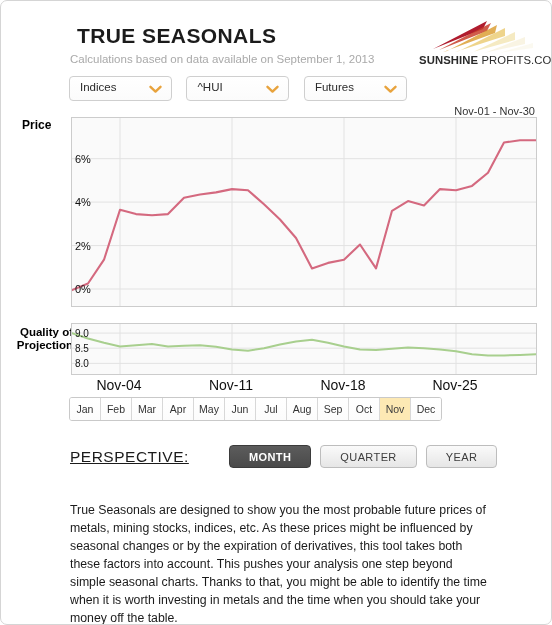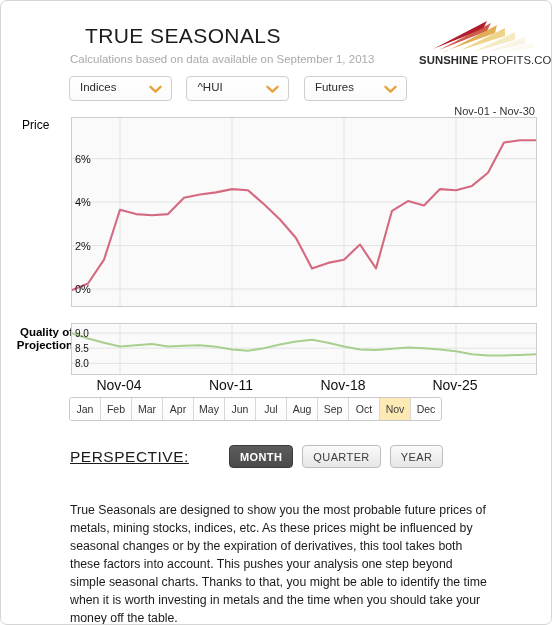--- a/index.html
+++ b/index.html
@@ -13,23 +13,23 @@
     position: relative;
     width: 552px; height: 625px;
     background: #ffffff;
     border: 1px solid #d5d5d5;
     border-radius: 7px;
     overflow: hidden;
   }
 
   
   .hdr-title {
-    position: absolute; left: 84px; top: 23px;
+    position: absolute; left: 76px; top: 23px;
     font-size: 21px; letter-spacing: .4px;
-    color: #1b1b1b; font-weight: 400;
+    color: #1b1b1b; font-weight: 700;
   }
   .hdr-sub {
     position: absolute; left: 69px; top: 52px;
     font-size: 11.5px; color: #a9a9a9; font-weight: 400;
   }
   .logo-wrap {
     position: absolute; left: 418px; top: 18px;
     width: 118px; height: 48px;
   }
   .logo-mark { position: absolute; left: 6px; top: 0; }
@@ -58,21 +58,21 @@
 
   
   .range-label {
     position: absolute; right: 16px; top: 104px;
     font-size: 11px; color: #333;
   }
 
   
   .price-label {
     position: absolute; left: 21px; top: 117px;
-    font-size: 12px; font-weight: 400; color: #000;
+    font-size: 12px; font-weight: 700; color: #000;
   }
   .qop-label {
     position: absolute; left: 14px; top: 325px;
     font-size: 11.5px; font-weight: 700; color: #000;
     line-height: 13px; text-align: right; width: 58px;
   }
 
   
   .chart-box {
     position: absolute;
@@ -107,21 +107,21 @@
   .month.active { background: #fde9b4; color: #3d3d3d; }
 
   
   .persp-label {
     position: absolute; left: 69px; top: 447px;
     font-size: 15.5px; letter-spacing: .5px; color: #1b1b1b; text-decoration: underline;
   }
   .persp-btns { position: absolute; left: 228px; top: 444px; }
   .pbtn {
     display: inline-block; height: 23px; line-height: 22px;
-    padding: 0 10px; margin-right: 9px;
+    padding: 0 19px; margin-right: 9px;
     font-size: 11px; letter-spacing: .4px;
     border-radius: 4px; border: 1px solid #bdbdbd;
     background: linear-gradient(#fafafa,#e6e6e6);
     color: #3c3c3c; vertical-align: top;
   }
   .pbtn.active {
     background: linear-gradient(#5c5c5c,#4a4a4a);
     border-color: #3b3b3b; color: #ffffff; font-weight: 700;
   }
 

